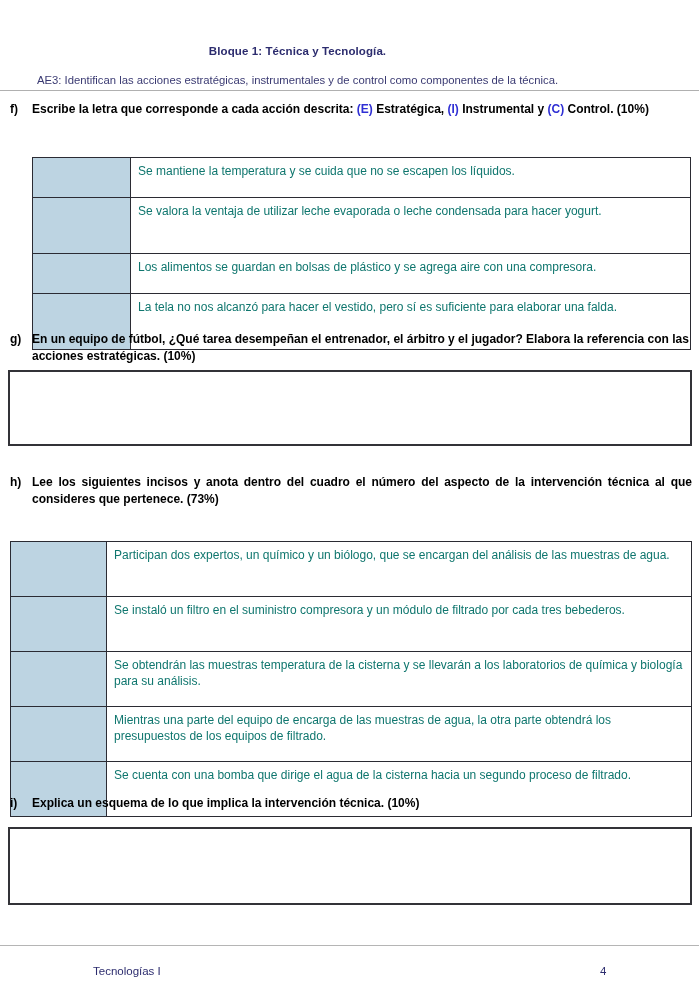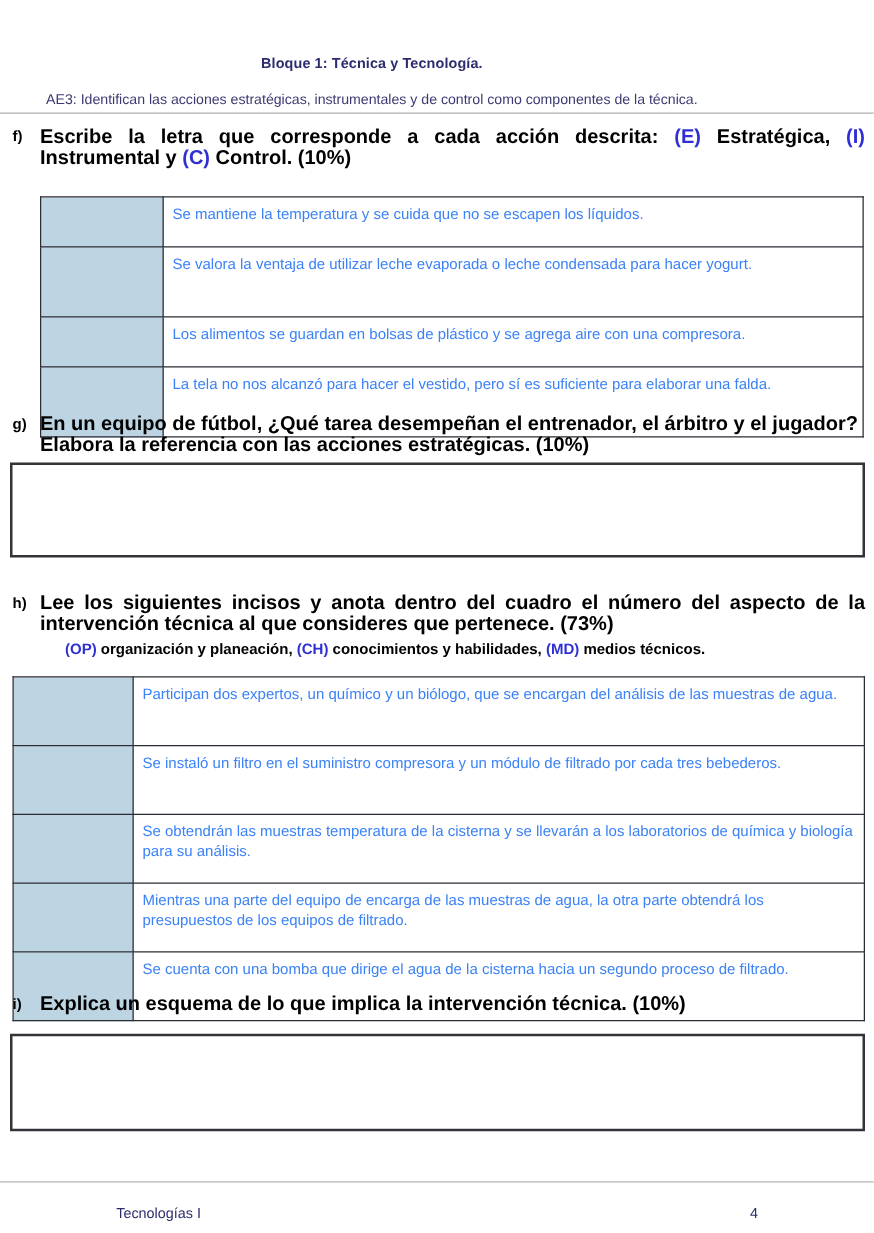--- a/index.html
+++ b/index.html
@@ -60,21 +60,21 @@
     align-items: flex-start;
   }
   .q-letter {
     font-size: 12px;
     font-weight: bold;
     width: 22px;
     flex: 0 0 22px;
     line-height: 17px;
   }
   .q-body {
-    font-size: 16px;
+    font-size: 12px;
     font-weight: bold;
     line-height: 17px;
   }
   .q-just {
     text-align: justify;
   }
   .blue {
     color: #2f2fd4;
     font-weight: bold;
   }
@@ -90,21 +90,21 @@
     position: absolute;
     border-collapse: collapse;
     table-layout: fixed;
   }
   table.qtable td {
     border: 1.4px solid #2b2b33;
     vertical-align: top;
     padding: 5px 7px 6px 7px;
     font-size: 12px;
     line-height: 16px;
-    color: #3b82f6;
+    color: #0f766e;
   }
   td.answer-cell {
     background: #bdd4e2;
     padding: 0;
   }
 
   
   .answer-box {
     position: absolute;
     border: 2px solid #333338;
@@ -182,21 +182,20 @@
     <span class="q-body">En un equipo de fútbol, ¿Qué tarea desempeñan el entrenador, el árbitro y el jugador? Elabora la referencia con las acciones estratégicas. (10%)</span>
   </div>
 
   <div class="answer-box" style="top:370px; left:8px; width:684px; height:76px;"></div>
 
   <div class="question" style="top:474px; left:10px; width:682px;">
     <span class="q-letter">h)</span>
     <span class="q-body q-just">Lee los siguientes incisos y anota dentro del cuadro el número del aspecto de la intervención técnica al que consideres que pertenece.  (73%)</span>
   </div>
 
-  <div class="legend-line" style="top:511px; left:52px; width:640px;"><span class="blue">(OP)</span><span> organización y planeación, </span><span class="blue">(CH)</span><span> conocimientos y habilidades, </span><span class="blue">(MD)</span><span> medios técnicos.</span></div>
 
   <table class="qtable" style="top:541px; left:10px; width:681px;">
     <colgroup>
         <col style="width:96px">
         <col style="width:585px">
       </colgroup>
     <tbody>
       <tr>
         <td class="answer-cell" style="height:43px;"></td>
         <td>Participan dos expertos, un químico y un biólogo, que se encargan del análisis de las muestras de agua.</td>

